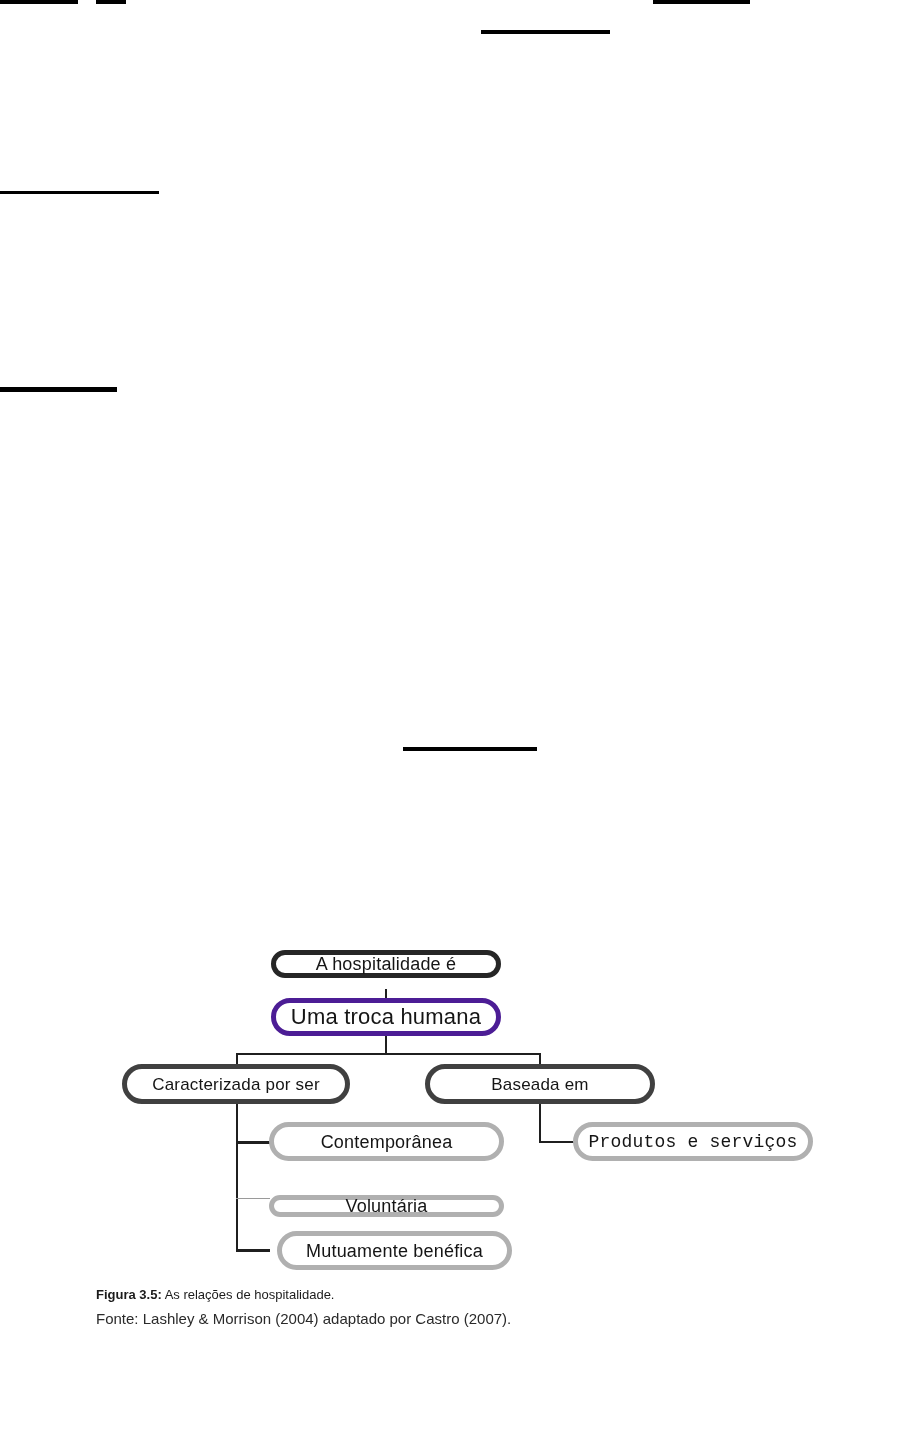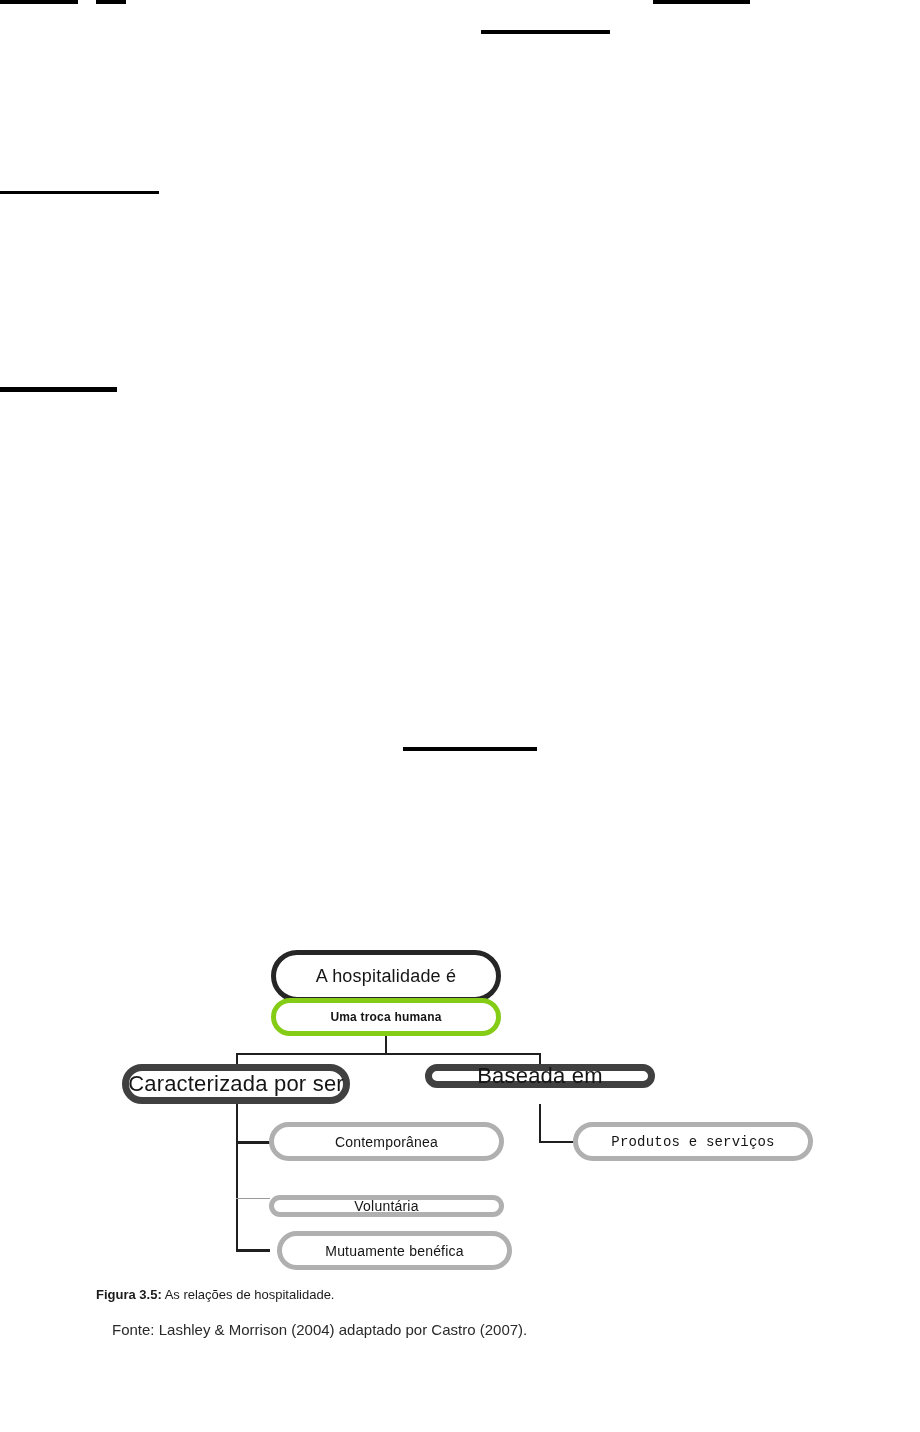--- a/index.html
+++ b/index.html
@@ -52,35 +52,34 @@
     line-height: 1;
   }
 
   
   .node.lvl-root {
     border: 5px solid #262626;
     border-radius: 999px;
     font-size: 18px;
   }
   .node.lvl-second {
-    border: 5px solid #84cc16;
+    border: 5px solid #4c1d95;
     border-radius: 999px;
-    font-size: 12px;
-    font-weight: bold;
+    font-size: 22px;
   }
   .node.lvl-branch {
-    border: 7px solid #404040;
+    border: 5px solid #404040;
     border-radius: 999px;
-    font-size: 22px;
+    font-size: 17px;
     text-align: center;
   }
   .node.lvl-leaf {
     border: 5px solid #b0b0b0;
     border-radius: 999px;
-    font-size: 14px;
+    font-size: 18px;
   }
 
   
   .conn {
     position: absolute;
     background: #1f1f1f;
   }
   .conn.faint {
     background: #9a9a9a;
   }
@@ -99,21 +98,21 @@
     margin: 0 0 5px 0;
     white-space: nowrap;
   }
   .caption-title .fig-no {
     font-weight: bold;
   }
   .caption-source {
     font-size: 15px;
     color: #2a2a2a;
     line-height: 1.35;
-    margin: 16px;
+    margin: 0;
     white-space: nowrap;
   }
 </style>
 </head>
 <body>
 
 <div class="page">
 
   <div id="scan-rules">
       <div class="rule" style="left: 0px; top: 0px; width: 78px; height: 4px;"></div>
@@ -133,30 +132,30 @@
         <div class="conn" style="left: 236px; top: 1053px; width: 2px; height: 12px;"></div>
         <div class="conn" style="left: 539px; top: 1053px; width: 2px; height: 12px;"></div>
         <div class="conn" style="left: 236px; top: 1104px; width: 2px; height: 147px;"></div>
         <div class="conn" style="left: 236px; top: 1141px; width: 34px; height: 3px;"></div>
         <div class="conn faint" style="left: 236px; top: 1198px; width: 34px; height: 1px;"></div>
         <div class="conn" style="left: 236px; top: 1249px; width: 34px; height: 3px;"></div>
         <div class="conn" style="left: 539px; top: 1104px; width: 2px; height: 38px;"></div>
         <div class="conn" style="left: 539px; top: 1141px; width: 35px; height: 2px;"></div>
       </div>
     <div id="node-layer">
-        <div class="node lvl-root" style="left: 271px; top: 950px; width: 230px; height: 52px;">
+        <div class="node lvl-root" style="left: 271px; top: 950px; width: 230px; height: 28px;">
           <span class="label">A hospitalidade é</span>
         </div>
         <div class="node lvl-second" style="left: 271px; top: 998px; width: 230px; height: 38px;">
           <span class="label">Uma troca humana</span>
         </div>
         <div class="node lvl-branch" style="left: 122px; top: 1064px; width: 228px; height: 40px;">
           <span class="label">Caracterizada por ser</span>
         </div>
-        <div class="node lvl-branch" style="left: 425px; top: 1064px; width: 230px; height: 24px;">
+        <div class="node lvl-branch" style="left: 425px; top: 1064px; width: 230px; height: 40px;">
           <span class="label">Baseada em</span>
         </div>
         <div class="node lvl-leaf" style="left: 269px; top: 1122px; width: 235px; height: 39px;">
           <span class="label">Contemporânea</span>
         </div>
         <div class="node lvl-leaf" style="left: 269px; top: 1179px; width: 235px; height: 22px; margin-top: 16px;">
           <span class="label">Voluntária</span>
         </div>
         <div class="node lvl-leaf" style="left: 277px; top: 1231px; width: 235px; height: 39px;">
           <span class="label">Mutuamente benéfica</span>

